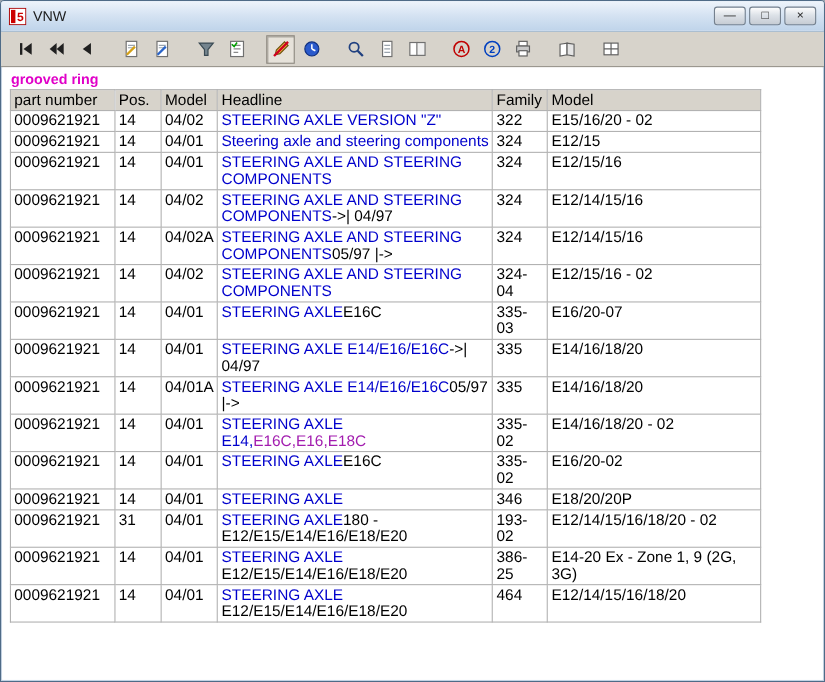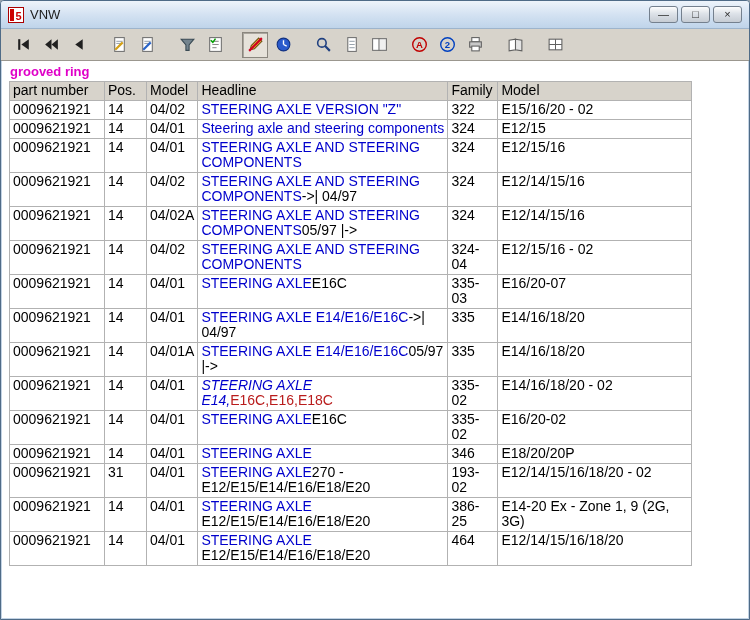--- a/index.html
+++ b/index.html
@@ -284,21 +284,21 @@
     <td>04/01A</td>
     <td class="headline"><span style="color: rgb(0, 0, 204);">STEERING AXLE E14/E16/E16C</span><span style="color: rgb(0, 0, 0);">05/97 |-&gt;</span></td>
     <td>335</td>
     <td>E14/16/18/20</td>
   </tr>
 
   <tr>
     <td>0009621921</td>
     <td>14</td>
     <td>04/01</td>
-    <td class="headline"><span style="color: rgb(0, 0, 204); font-style: italic;">STEERING AXLE E14,</span><span style="color: #b91c1c;">E16C,E16,E18C</span></td>
+    <td class="headline"><span style="color: rgb(0, 0, 204);">STEERING AXLE E14,</span><span style="color: #a21caf;">E16C,E16,E18C</span></td>
     <td>335-02</td>
     <td>E14/16/18/20 - 02</td>
   </tr>
 
   <tr>
     <td>0009621921</td>
     <td>14</td>
     <td>04/01</td>
     <td class="headline"><span style="color: rgb(0, 0, 204);">STEERING AXLE</span><span style="color: rgb(0, 0, 0);">E16C</span></td>
     <td>335-02</td>
@@ -311,21 +311,21 @@
     <td>04/01</td>
     <td class="headline"><span style="color: rgb(0, 0, 204);">STEERING AXLE</span></td>
     <td>346</td>
     <td>E18/20/20P</td>
   </tr>
 
   <tr>
     <td>0009621921</td>
     <td>31</td>
     <td>04/01</td>
-    <td class="headline"><span style="color: rgb(0, 0, 204);">STEERING AXLE</span><span style="color: rgb(0, 0, 0);">270 -
+    <td class="headline"><span style="color: rgb(0, 0, 204);">STEERING AXLE</span><span style="color: rgb(0, 0, 0);">180 -
 E12/E15/E14/E16/E18/E20</span></td>
     <td>193-02</td>
     <td>E12/14/15/16/18/20 - 02</td>
   </tr>
 
   <tr>
     <td>0009621921</td>
     <td>14</td>
     <td>04/01</td>
     <td class="headline"><span style="color: rgb(0, 0, 204);">STEERING AXLE</span><span style="color: rgb(0, 0, 0);">

